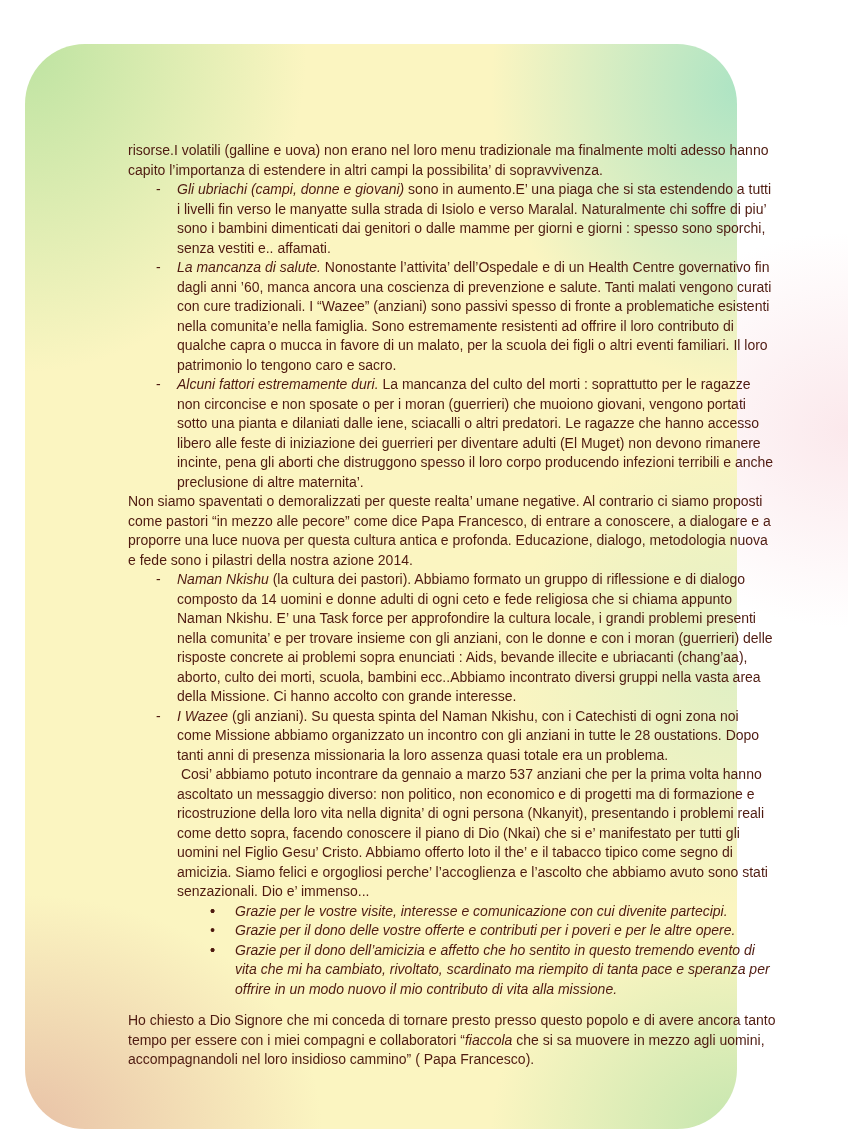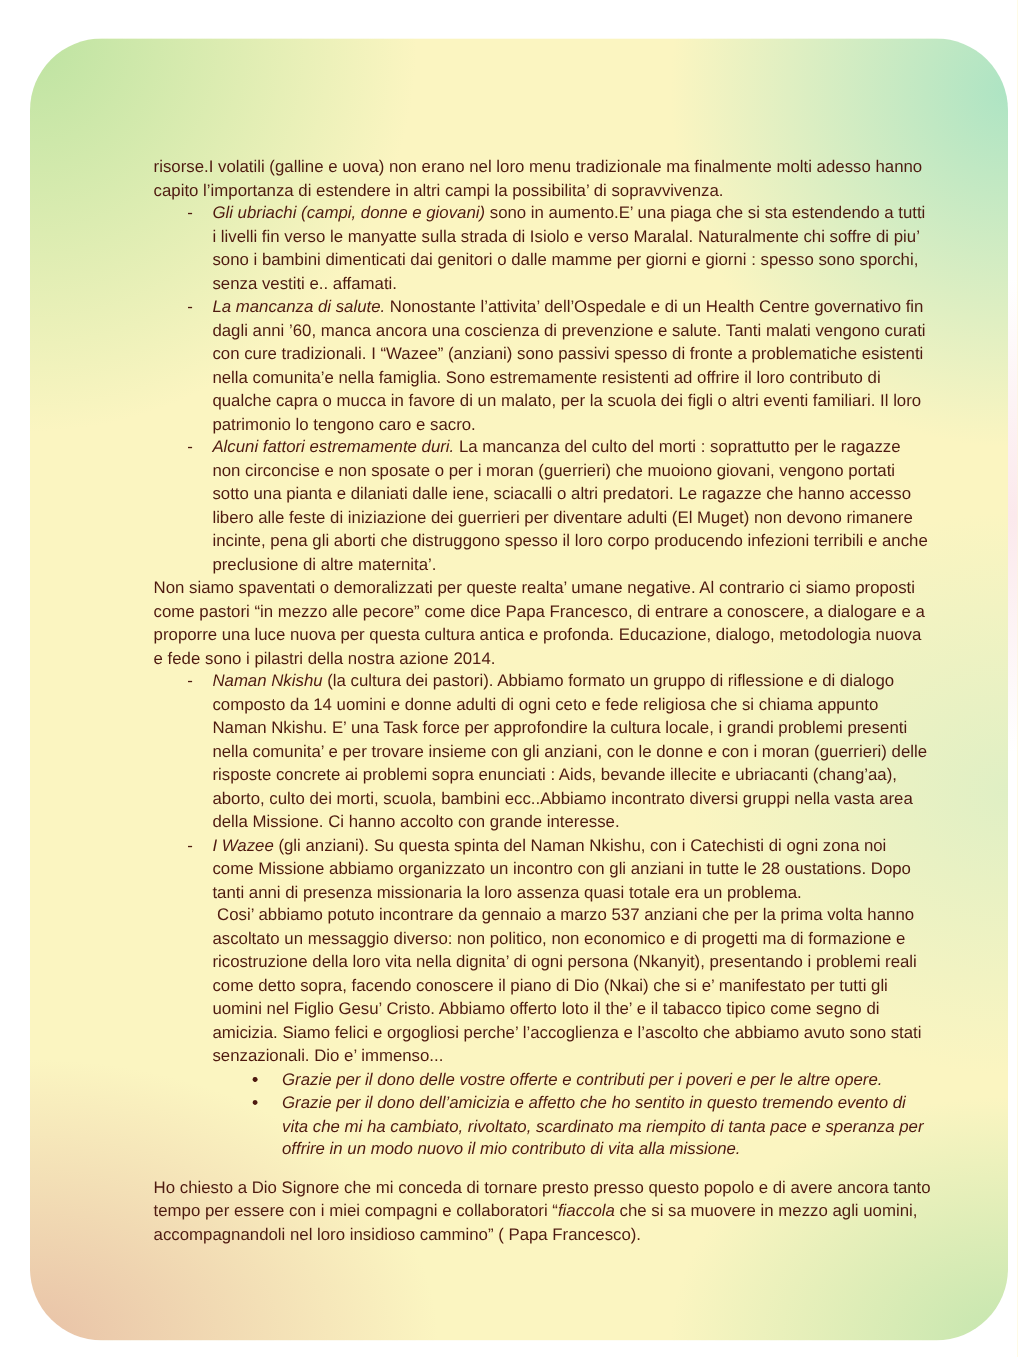--- a/index.html
+++ b/index.html
@@ -7,22 +7,22 @@
     width: 848px; height: 1131px;
     position: relative;
     background:
       radial-gradient(ellipse 40% 25% at 100% 38%, rgba(248,214,220,0.55), rgba(248,214,220,0) 70%),
       #ffffff;
     font-family: "Liberation Sans", sans-serif;
     overflow: hidden;
   }
   .card {
     position: absolute;
-    left: 25px; top: 32px;
-    width: 815px; height: 1085px;
+    left: 25px; top: 44px;
+    width: 712px; height: 1085px;
     border-radius: 60px;
     background:
       radial-gradient(ellipse 55% 42% at 0% 0%,   rgba(178,224,156,0.85), rgba(178,224,156,0) 72%),
       radial-gradient(ellipse 48% 38% at 100% 4%, rgba(165,226,196,0.90), rgba(165,226,196,0) 72%),
       radial-gradient(ellipse 45% 30% at 100% 58%, rgba(190,232,200,0.45), rgba(190,232,200,0) 72%),
       radial-gradient(ellipse 58% 30% at 0% 100%, rgba(226,176,158,0.75), rgba(226,176,158,0) 72%),
       radial-gradient(ellipse 48% 26% at 100% 100%, rgba(183,226,170,0.80), rgba(183,226,170,0) 72%),
       #fbf5c1;
   }
   .content {
@@ -78,20 +78,21 @@
     <div class="dash-item">
       <span class="marker">-</span>
       <span class="lead-italic">I Wazee </span><span>(gli anziani). Su questa spinta  del Naman Nkishu, con i Catechisti di ogni zona noi come Missione abbiamo organizzato un incontro con gli anziani in tutte le  28 oustations. Dopo tanti anni di presenza missionaria la loro assenza quasi totale era un problema.</span><span class="block">&nbsp;Cosi’ abbiamo potuto incontrare da gennaio a marzo 537 anziani che per la prima volta hanno ascoltato un messaggio diverso: non politico, non economico e di progetti ma di formazione e ricostruzione della loro vita nella dignita’ di ogni persona (Nkanyit), presentando i problemi reali come detto sopra,  facendo conoscere il piano di Dio (Nkai) che si e’ manifestato per tutti gli uomini nel Figlio Gesu’ Cristo. Abbiamo offerto loto il the’ e il tabacco tipico come segno di amicizia. Siamo felici e orgogliosi perche’ l’accoglienza e l’ascolto che abbiamo avuto sono stati senzazionali. Dio e’ immenso...</span>
     </div>
 
     <div class="bullet-item">
       <span class="marker">•</span>
     </div>
     <div class="bullet-item">
       <span class="marker">•</span>
+      <span>Grazie per le vostre visite, interesse e comunicazione con cui divenite partecipi.</span>
     </div>
     <div class="bullet-item">
       <span class="marker">•</span>
       <span>Grazie per il dono delle vostre offerte e contributi per i poveri e per le altre opere.</span>
     </div>
     <div class="bullet-item">
       <span class="marker">•</span>
     </div>
     <div class="bullet-item">
       <span class="marker">•</span>

